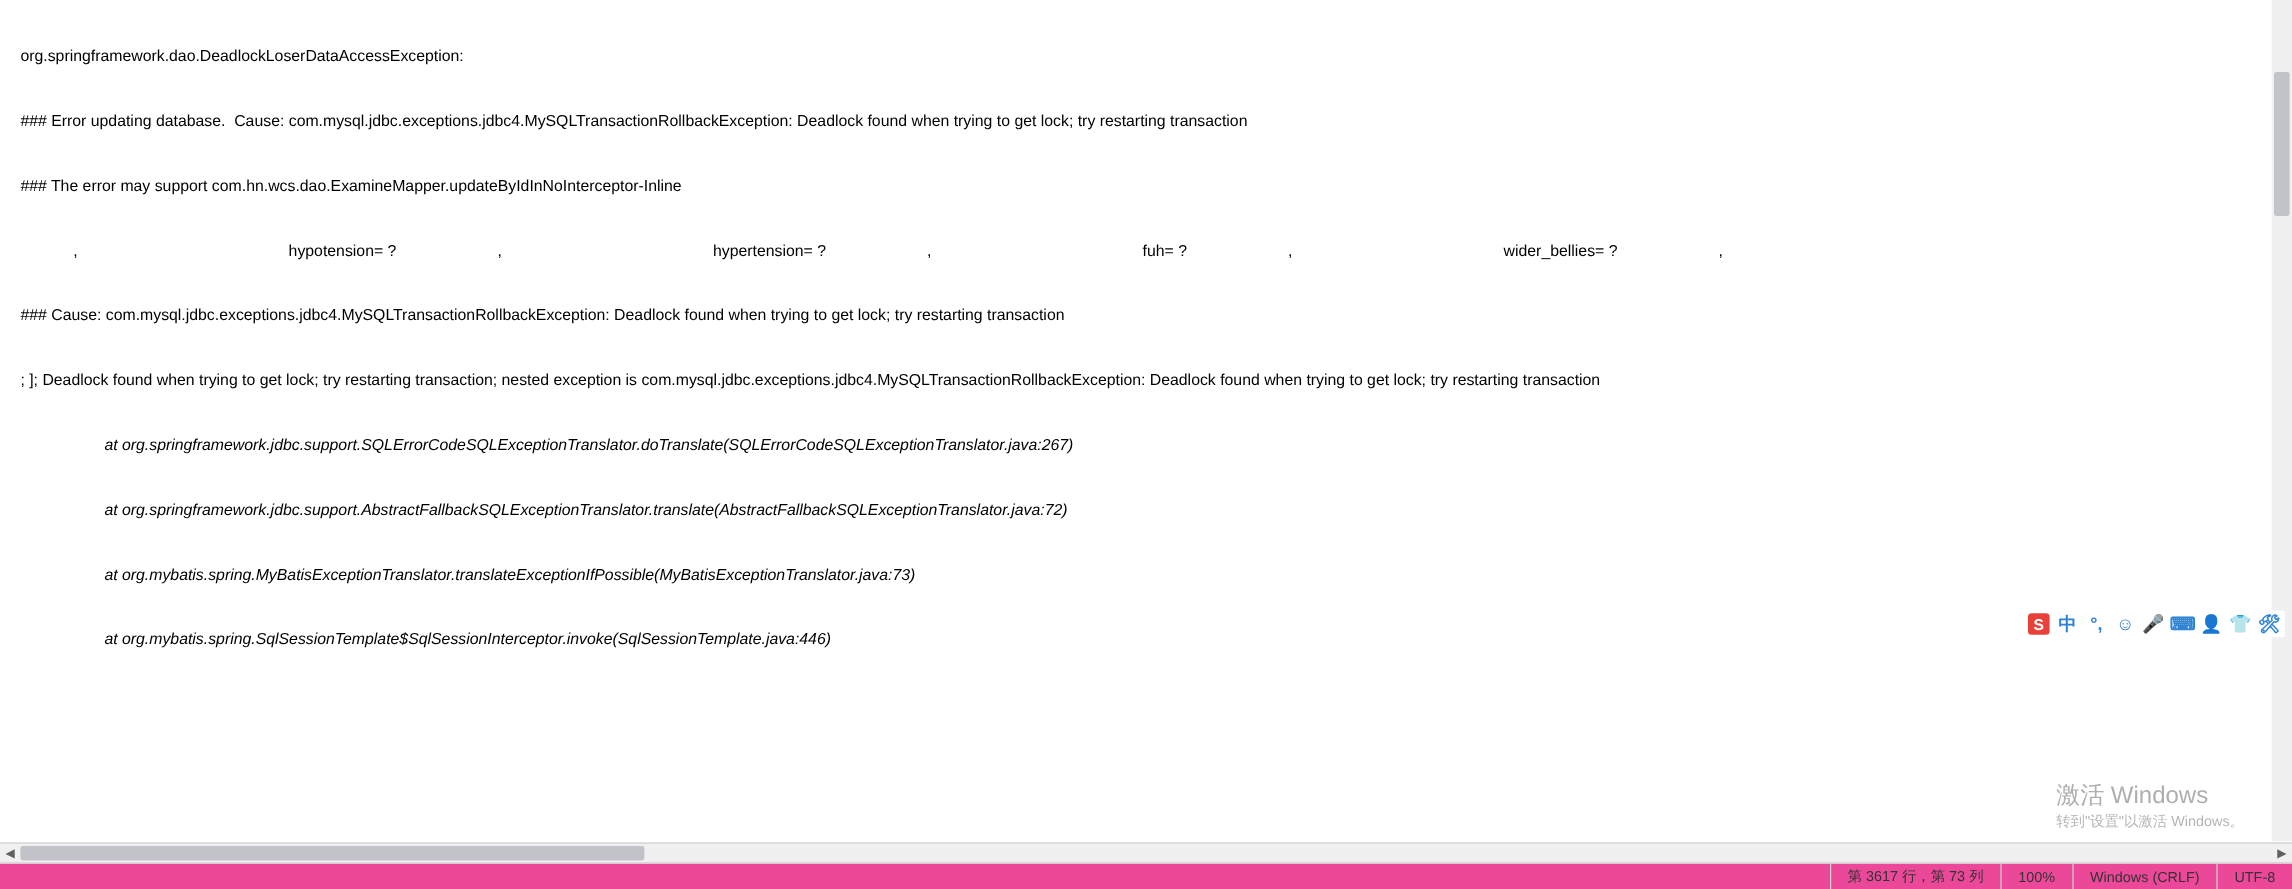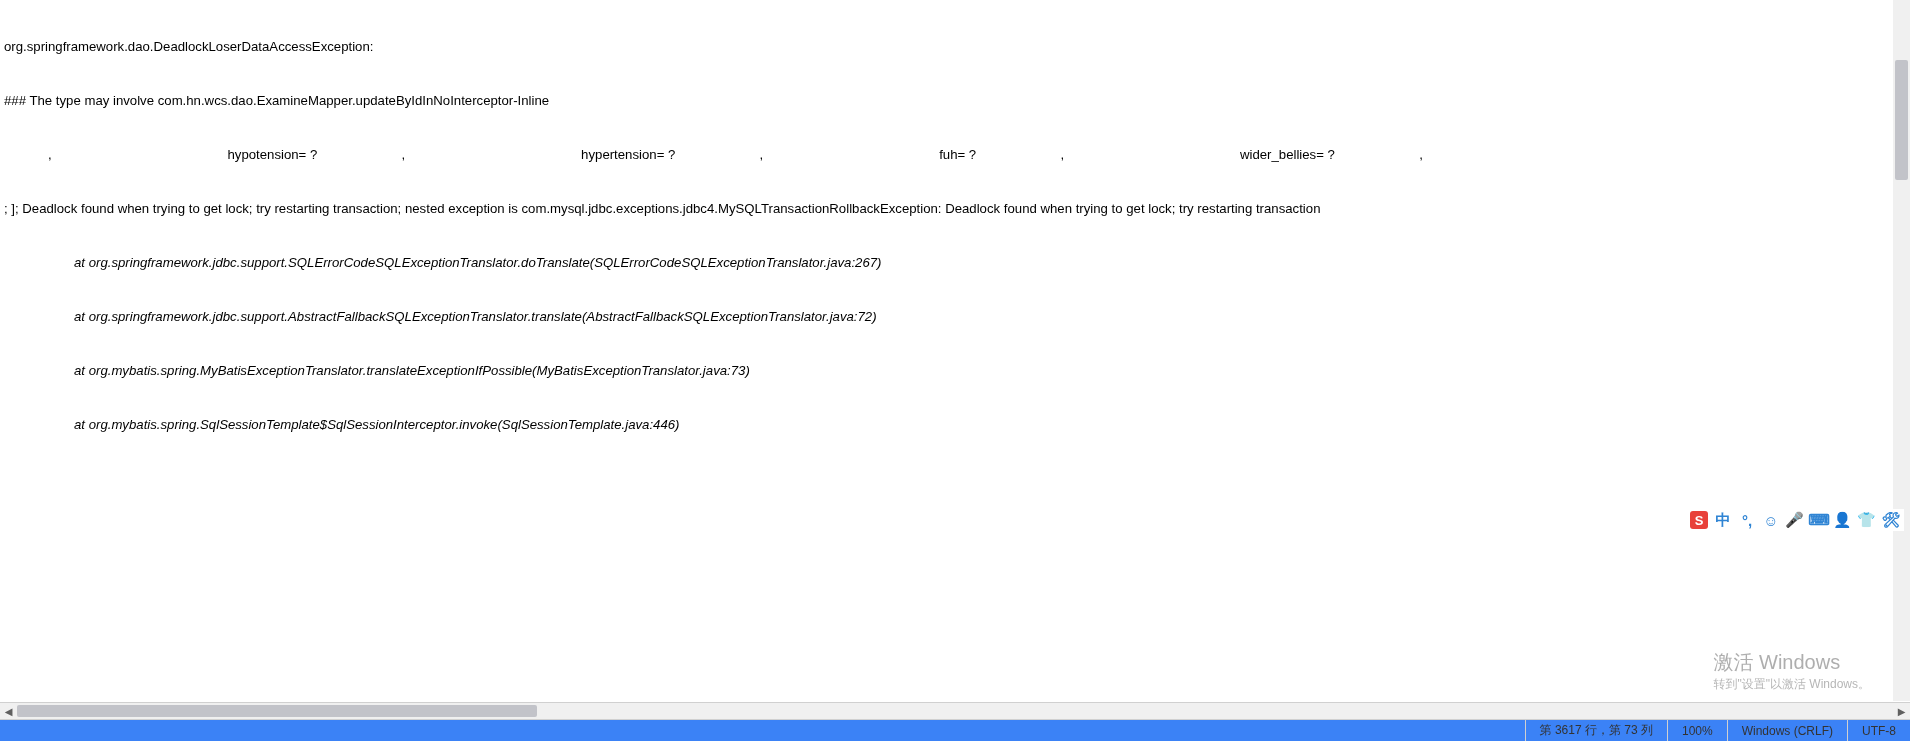--- a/index.html
+++ b/index.html
@@ -15,21 +15,21 @@
       overflow: hidden;
       width: 1910px;
       height: 741px;
       position: relative;
     }
     .content-area {
       width: 100%;
       height: calc(100% - 45px);
       overflow: hidden;
       white-space: pre;
-      padding: 2px 4px;
+      padding: 2px 17px;
       line-height: 18px;
     }
     .line {
       white-space: pre;
       font-size: 13.2px;
     }
     .stack-line {
       padding-left: 70px;
       font-style: italic;
     }
@@ -67,21 +67,21 @@
       width: 520px;
       background: #c2c3c9;
       border-radius: 2px;
     }
     .status-bar {
       position: absolute;
       bottom: 0;
       left: 0;
       right: 0;
       height: 22px;
-      background: #3b82f6;
+      background: #ec4899;
       border-top: 1px solid #d0d0d0;
       display: flex;
       align-items: center;
       justify-content: flex-end;
       font-size: 12px;
       color: #333;
     }
     .status-cell {
       padding: 0 14px;
       border-left: 1px solid #d0d0d0;
@@ -148,22 +148,24 @@
       height: 120px;
       background: #c2c3c9;
       border-radius: 2px;
     }
   </style>
 </head>
 <body>
 
 <div class="content-area">
   <div class="line">org.springframework.dao.DeadlockLoserDataAccessException:</div>
-  <div class="line">### The type may involve com.hn.wcs.dao.ExamineMapper.updateByIdInNoInterceptor-Inline</div>
+  <div class="line">### Error updating database.  Cause: com.mysql.jdbc.exceptions.jdbc4.MySQLTransactionRollbackException: Deadlock found when trying to get lock; try restarting transaction</div>
+  <div class="line">### The error may support com.hn.wcs.dao.ExamineMapper.updateByIdInNoInterceptor-Inline</div>
   <div class="line">            ,                                                hypotension= ?                       ,                                                hypertension= ?                       ,                                                fuh= ?                       ,                                                wider_bellies= ?                       ,</div>
+  <div class="line">### Cause: com.mysql.jdbc.exceptions.jdbc4.MySQLTransactionRollbackException: Deadlock found when trying to get lock; try restarting transaction</div>
   <div class="line">; ]; Deadlock found when trying to get lock; try restarting transaction; nested exception is com.mysql.jdbc.exceptions.jdbc4.MySQLTransactionRollbackException: Deadlock found when trying to get lock; try restarting transaction</div>
   <div class="line stack-line">at org.springframework.jdbc.support.SQLErrorCodeSQLExceptionTranslator.doTranslate(SQLErrorCodeSQLExceptionTranslator.java:267)</div>
   <div class="line stack-line">at org.springframework.jdbc.support.AbstractFallbackSQLExceptionTranslator.translate(AbstractFallbackSQLExceptionTranslator.java:72)</div>
   <div class="line stack-line">at org.mybatis.spring.MyBatisExceptionTranslator.translateExceptionIfPossible(MyBatisExceptionTranslator.java:73)</div>
   <div class="line stack-line">at org.mybatis.spring.SqlSessionTemplate$SqlSessionInterceptor.invoke(SqlSessionTemplate.java:446)</div>
   
   
   
   
   

